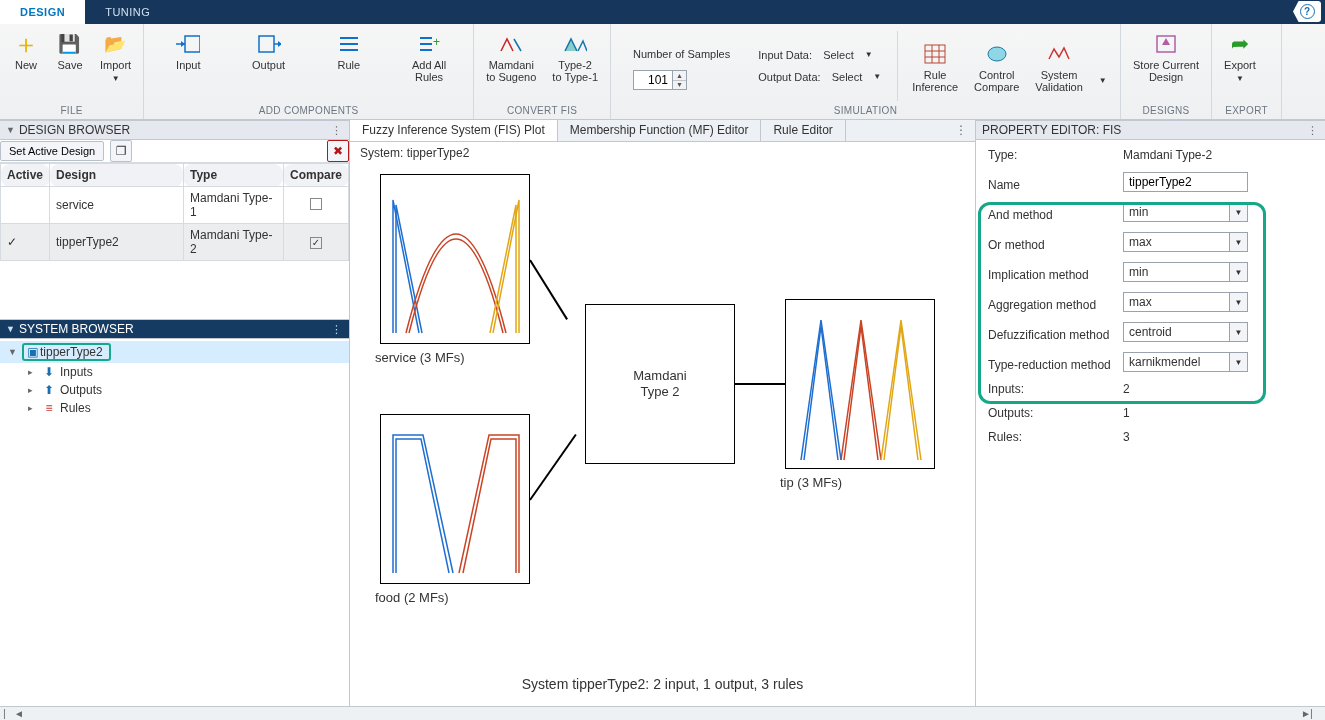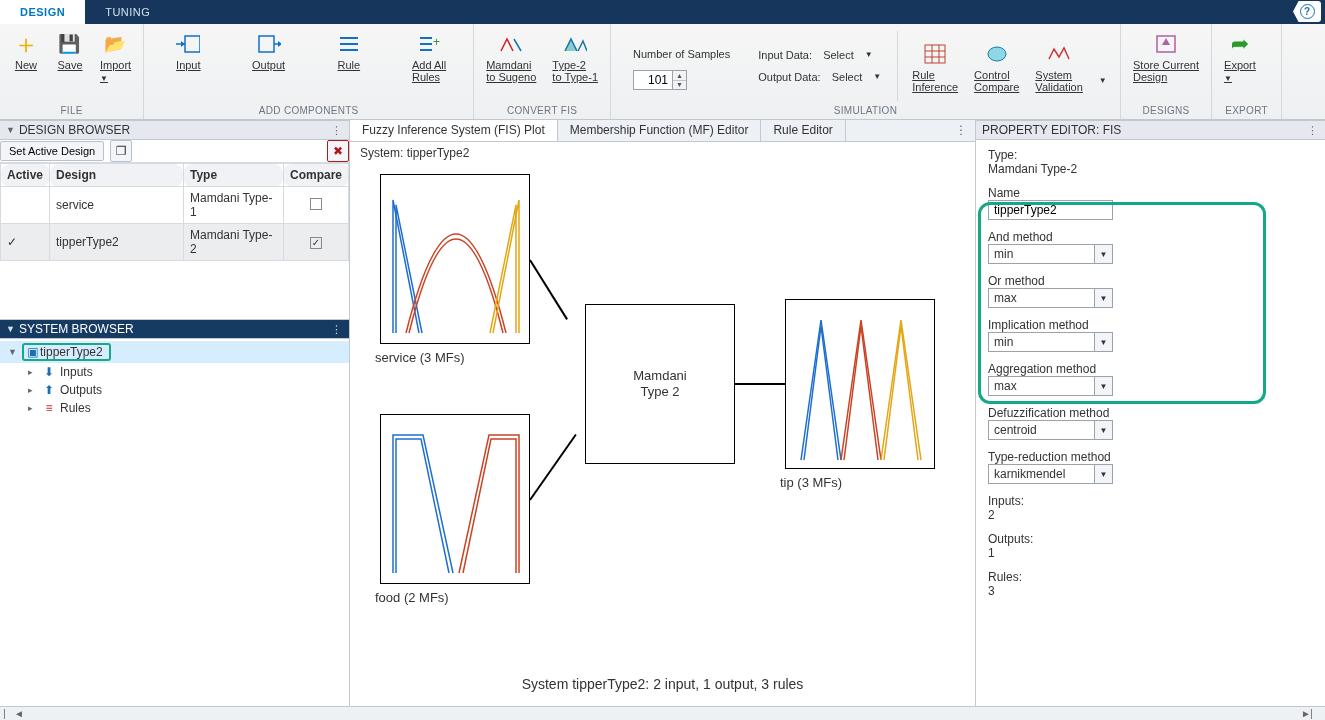--- a/index.html
+++ b/index.html
@@ -13,21 +13,21 @@
 .help-icon { position:absolute; right:4px; top:1px; width:28px; height:21px; background:#fff; clip-path:polygon(20% 0,100% 0,100% 100%,20% 100%,0 50%); display:flex; align-items:center; justify-content:center; color:#1a6fb0; font-weight:bold; border-radius:3px;}
 .help-icon span{ display:inline-flex;width:15px;height:15px;border:1.5px solid #1a6fb0;border-radius:50%;align-items:center;justify-content:center;font-size:10px;}
 
 
 .ribbon { height: 96px; background: linear-gradient(#f6f6f6,#eef0f2); border-bottom: 1px solid #c2c8cf; display: flex; }
 .ribbon-group { display: flex; flex-direction: column; justify-content: space-between; border-right: 1px solid #d4d9e0; padding: 2px 0 0; }
 .ribbon-group .body { flex:1; display:flex; align-items:flex-start; padding: 2px 6px; gap: 4px;}
 .ribbon-group .label { height: 14px; font-size: 10px; color: #6d7680; text-align: center; letter-spacing:.3px;}
 .rb-btn { display:flex; flex-direction:column; align-items:center; justify-content:flex-start; gap:3px; min-width:40px; padding:4px 6px 0; cursor:pointer; }
 .rb-btn .ic { width:24px; height:24px; display:flex; align-items:center; justify-content:center; font-size:18px;}
-.rb-btn .lbl { font-size:11px; color:#333; text-align:left; line-height:12px; white-space:pre;text-decoration:underline;}
+.rb-btn .lbl { font-size:11px; color:#333; text-align:center; line-height:12px; white-space:pre;}
 .ribbon-row { display:flex; align-items:center; gap:6px; padding:2px 8px;}
 .ribbon-row label{ font-size:11px;color:#333;margin-top:7px;}
 .spin { display:inline-flex; border:1px solid #9aa2ab; height:20px;}
 .spin input{ width:38px; border:none; text-align:right; padding-right:4px; font-size:12px;}
 .spin .arrows{ width:14px; display:flex; flex-direction:column; border-left:1px solid #9aa2ab;}
 .spin .arrows div{ flex:1;display:flex;align-items:center;justify-content:center;font-size:7px;color:#555;border-bottom:1px solid #c0c4ca;}
 .spin .arrows div:last-child{border:none;}
 .sel-like{ display:flex;align-items:center;gap:4px;font-size:11px;color:#333;}
 .sel-like .caret{font-size:8px;color:#333;}
 
@@ -73,21 +73,21 @@
 .canvas-footer{ text-align:center; font-size:14px; padding:8px 0 14px;}
 
 .box{ position:absolute; border:1.5px solid #000; background:#fff;}
 .box-label{ position:absolute; width:160px; text-align:left; font-size:13px;}
 .centerbox{ display:flex;align-items:center;justify-content:center;text-align:center;font-size:13px;line-height:16px;}
 
 .line{ position:absolute; background:#000; height:2px; transform-origin: left center;}
 
 
 .pe-body{ padding:8px 12px; display:flex; flex-direction:column; gap:10px; font-size:12px;}
-.pe-row{ display:flex; align-items:flex-start;flex-direction:column;}
+.pe-row{ display:flex; align-items:flex-end;}
 .pe-row label{ width:135px;}
 .pe-row .val{ }
 .pe-row input[type=text]{ width:125px; height:20px; border:1px solid #9aa2ab; padding:0 5px; font-size:12px;}
 .pe-sel{ width:125px; height:20px; border:1px solid #9aa2ab; display:inline-flex; align-items:center; padding:0 5px; font-size:12px; position:relative;background:#fff;}
 .pe-sel .caret{ position:absolute; right:0; top:0; width:18px; height:100%; border-left:1px solid #9aa2ab; display:flex; align-items:center; justify-content:center; font-size:8px; background:#f2f4f7;}
 .highlight-box{ position:absolute; border:3px solid #15a888; border-radius:12px; pointer-events:none;}
 
 .statusbar{ height:14px; background:#eef1f4; border-top:1px solid #c2c8cf; display:flex; align-items:center; justify-content:space-between; padding:0 4px; font-size:10px; color:#666;}
 .statusbar .sbtn{ font-size:10px;}
 </style>

